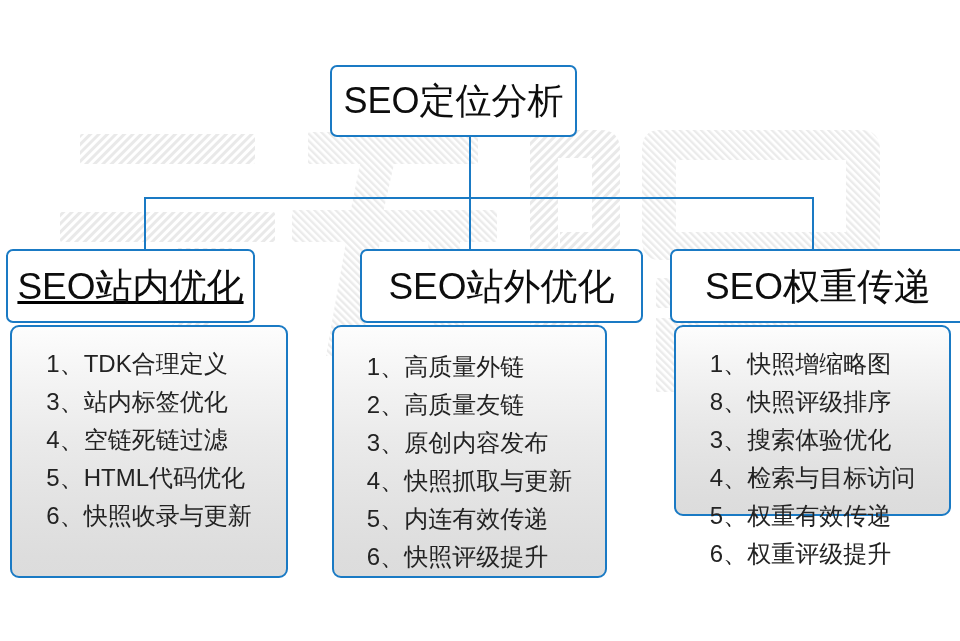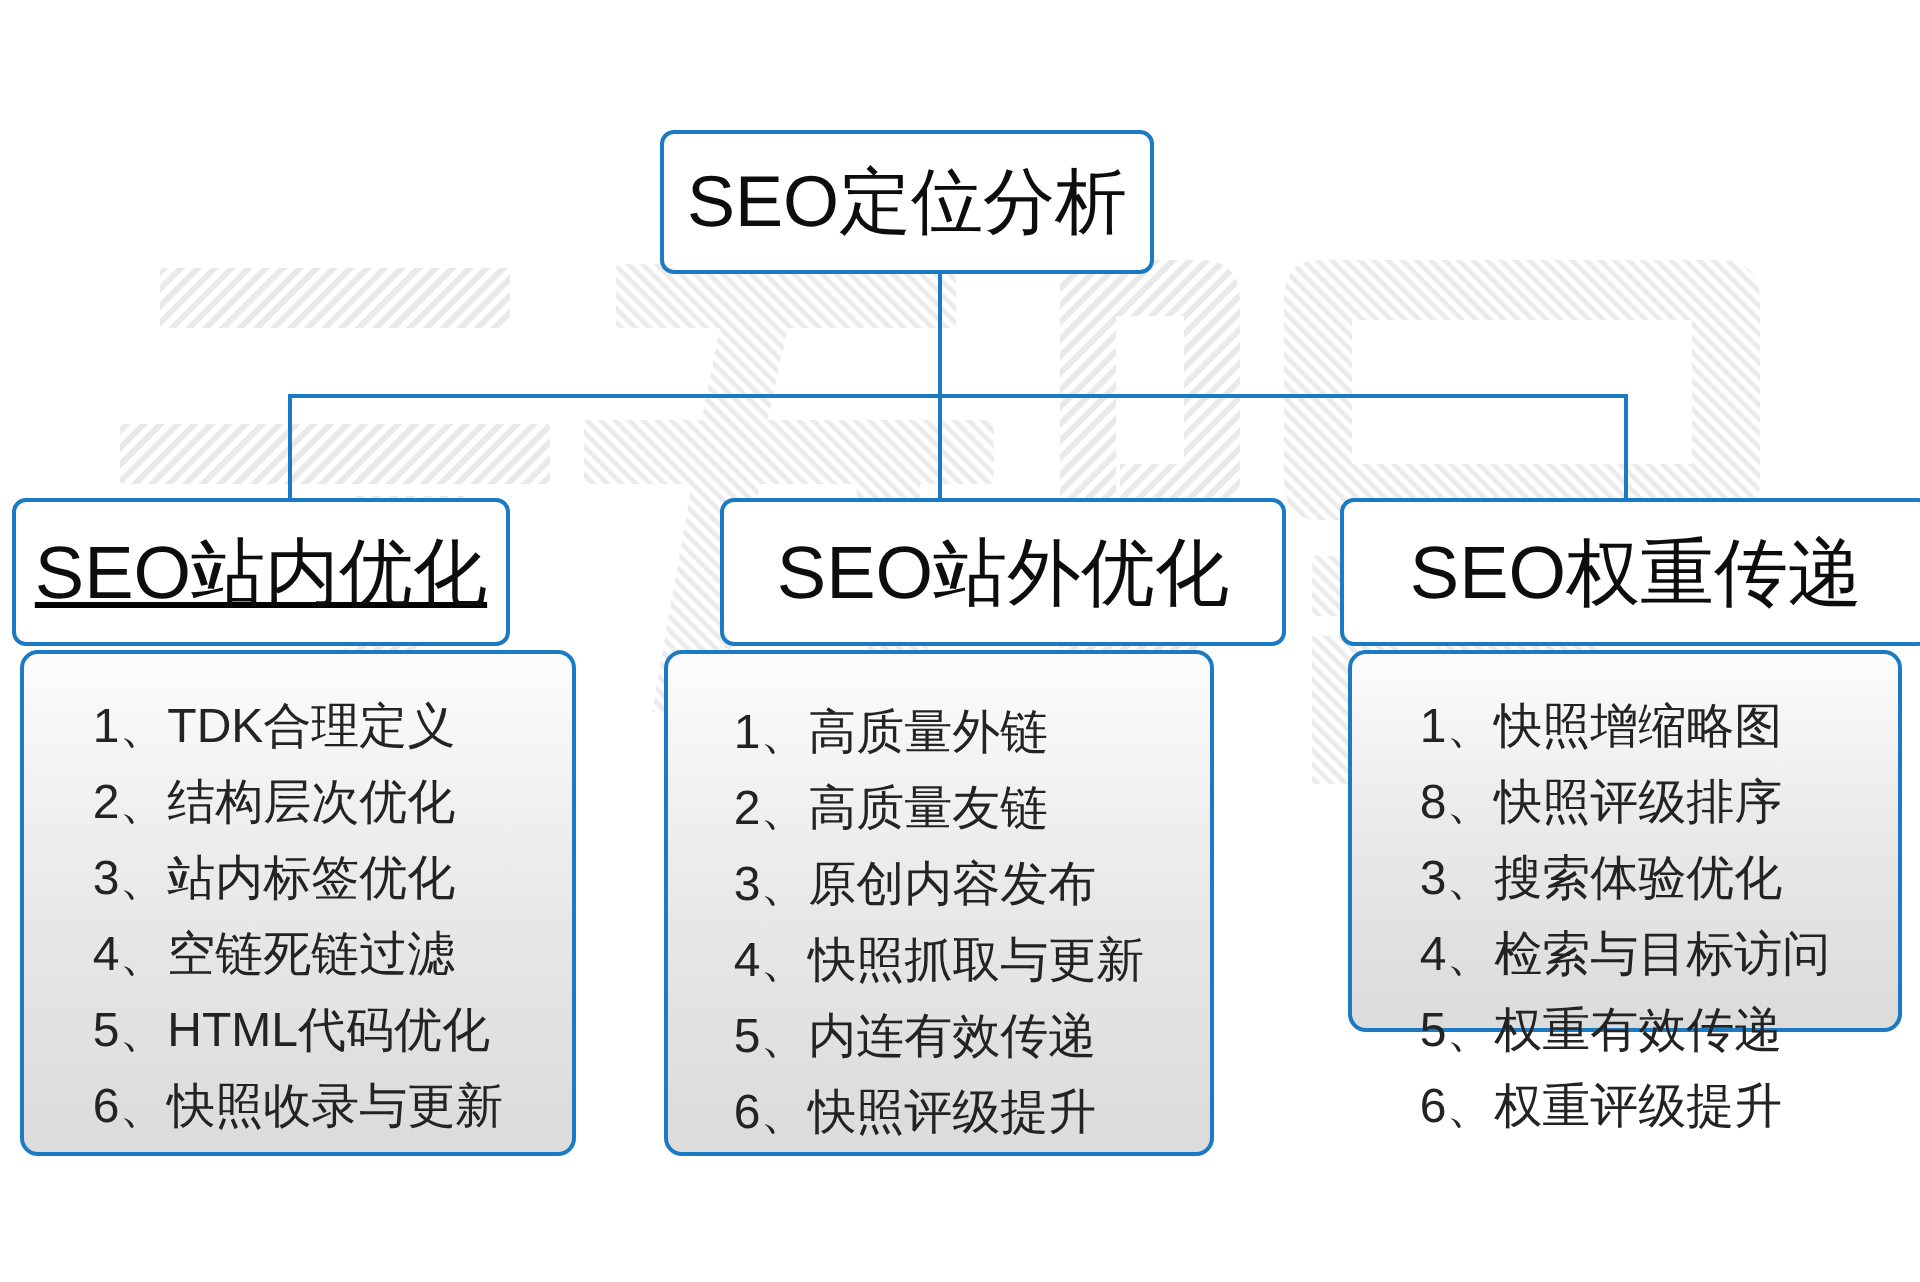--- a/index.html
+++ b/index.html
@@ -155,21 +155,20 @@
   <div id="root-node" class="node-head" style="left:330px; top:65px; width:247px; height:72px;">
     <span class="head-label">SEO定位分析</span>
   </div>
 
   <div class="node-head" style="left:6px; top:249px; width:249px; height:74px;text-decoration:underline;">
     <span class="head-label">SEO站内优化</span>
   </div>
   <div class="node-body" style="left:10px; top:325px; width:278px; height:253px;">
     <ol>
       <li>1、TDK合理定义</li>
-      <li>2、结构层次优化</li>
       <li>3、站内标签优化</li>
       <li>4、空链死链过滤</li>
       <li>5、HTML代码优化</li>
       <li>6、快照收录与更新</li>
     </ol>
   </div>
 
   <div class="node-head" style="left:340px; top:249px; width:283px; height:74px;margin-left:20px;">
     <span class="head-label">SEO站外优化</span>
   </div>

